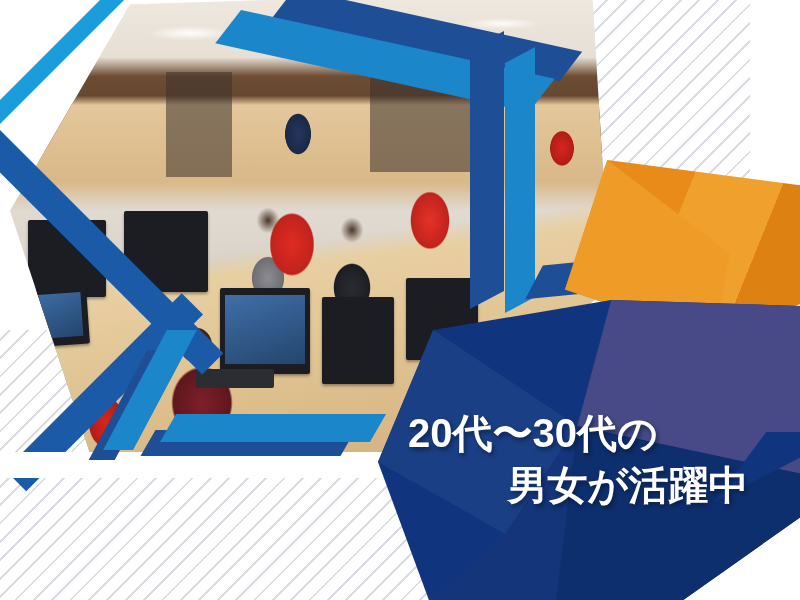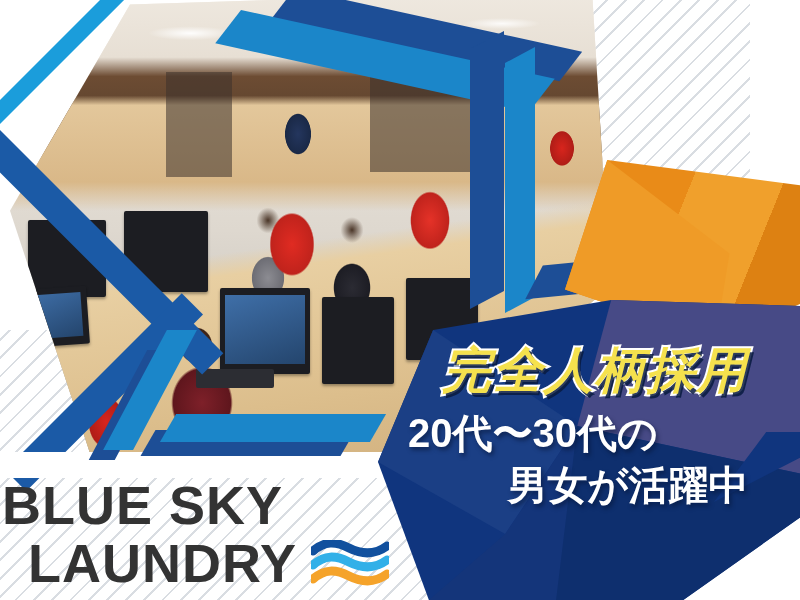--- a/index.html
+++ b/index.html
@@ -293,30 +293,18 @@
   <div id="chev-blue-2"></div>
 
   <div id="badge"></div>
   <div class="badge-facet" id="badge-facet-a"></div>
   <div class="badge-facet" id="badge-facet-b"></div>
   <div class="badge-facet" id="badge-facet-c"></div>
   <div class="badge-facet" id="badge-facet-d"></div>
   <div id="badge-sliver"></div>
 
   <div id="badge-text">
-    <div id="headline">完全人柄採用</div>
     <div id="subline-1">20代〜30代の</div>
     <div id="subline-2">男女が活躍中</div>
   </div>
 
-  <div id="brand">
-    <div class="brand-line" id="brand-line-1">BLUE SKY</div>
-    <div class="brand-line" id="brand-line-2">
-      <span>LAUNDRY</span>
-      <svg id="wave-mark" width="78" height="46" viewBox="0 0 78 46">
-        <path d="M2,11 C14,1 24,1 38,8 C52,15 64,15 76,6" stroke="#11509e" stroke-width="9" fill="none" stroke-linecap="round"></path>
-        <path d="M2,25 C14,15 24,15 38,22 C52,29 64,29 76,20" stroke="#32b0e8" stroke-width="9" fill="none" stroke-linecap="round"></path>
-        <path d="M2,39 C14,29 24,29 38,36 C52,43 64,43 76,34" stroke="#f5a32a" stroke-width="9" fill="none" stroke-linecap="round"></path>
-      </svg>
-    </div>
-  </div>
 
 </div>
 
 </body></html>

